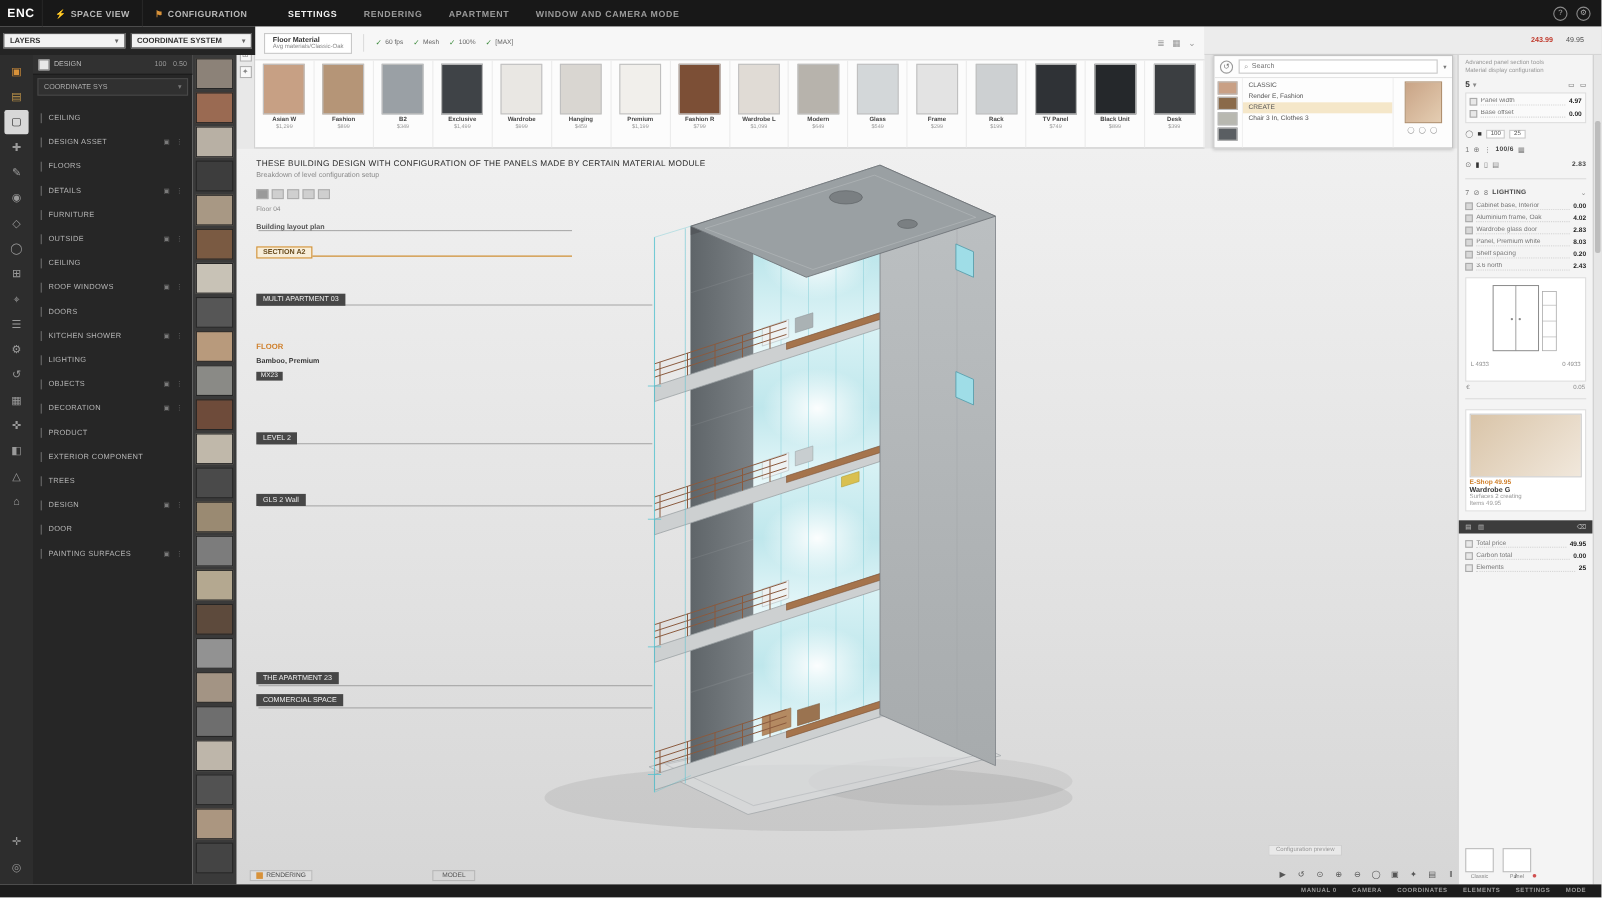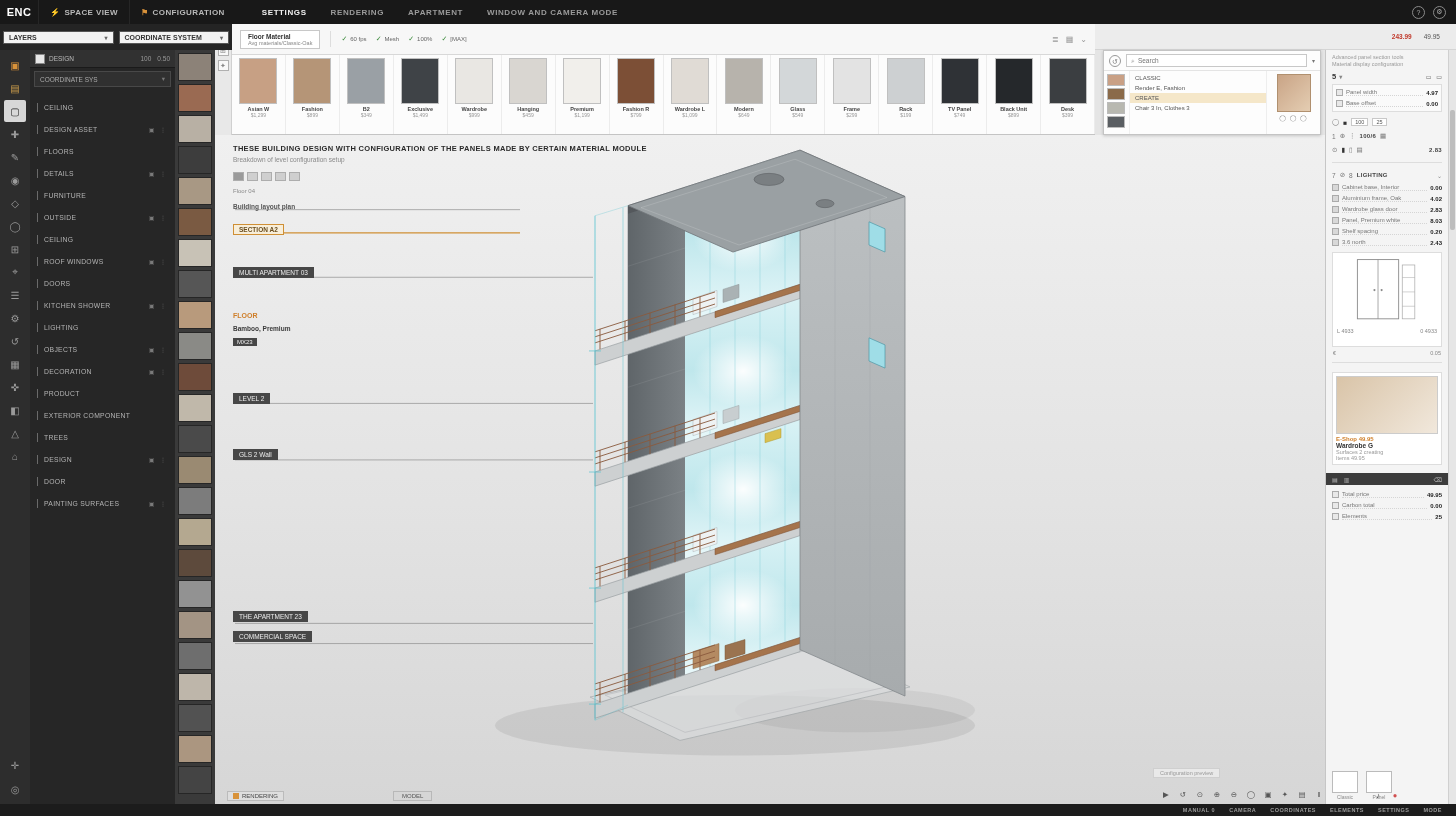--- a/index.html
+++ b/index.html
@@ -64,21 +64,21 @@
   .catrow .cr-label { white-space:nowrap; overflow:hidden; }
   .catrow .badges { margin-left:auto; font-size:6px; color:#7a7a7a; letter-spacing:2px; }
 
   
   .texcol { position:absolute; top:50px; left:175px; width:40px; bottom:12px; background:#3a3a3a; display:flex; flex-direction:column; align-items:center; padding-top:3px; gap:3px; overflow:hidden; z-index:20; }
   .tex { width:34px; height:28px; border:1px solid #262626; flex:none; }
 
   
   .canvas { position:absolute; top:135px; left:215px; width:1110px; bottom:12px; background:linear-gradient(180deg,#f0f0f0 0%, #e3e3e3 55%, #d6d6d6 100%); overflow:hidden; z-index:1; }
   .scene { position:absolute; inset:0; width:100%; height:100%; }
-  .cv-title1 { position:absolute; left:18px; top:9px; font-size:7.5px; font-weight:bold; color:#2a2a2a; letter-spacing:.3px; }
+  .cv-title1 { position:absolute; left:18px; top:9px; font-size:7.5px; font-weight:normal; color:#2a2a2a; letter-spacing:.3px; }
   .cv-title2 { position:absolute; left:18px; top:21px; font-size:6.5px; color:#8a8a8a; }
   .cv-chips { position:absolute; left:18px; top:37px; display:flex; gap:3px; }
   .cv-chip { width:11px; height:9px; background:#cfcfcf; border:1px solid #adadad; }
   .cv-chip.first { background:#9a9a9a; }
   .cv-floor-note { position:absolute; left:18px; top:53px; font-size:6px; color:#8a8a8a; }
   .ann { position:absolute; font-size:6.5px; white-space:nowrap; }
   .ann-layout { left:18px; top:68px; color:#555; font-weight:bold; }
   .ann-section { left:18px; top:89px; background:#f8eed9; border:1px solid #cf8f35; color:#6a4e20; padding:1px 5px; font-weight:bold; }
   .ann-dark { background:#474747; color:#ececec; padding:2px 6px; }
   .ann-multi { left:18px; top:132px; }

